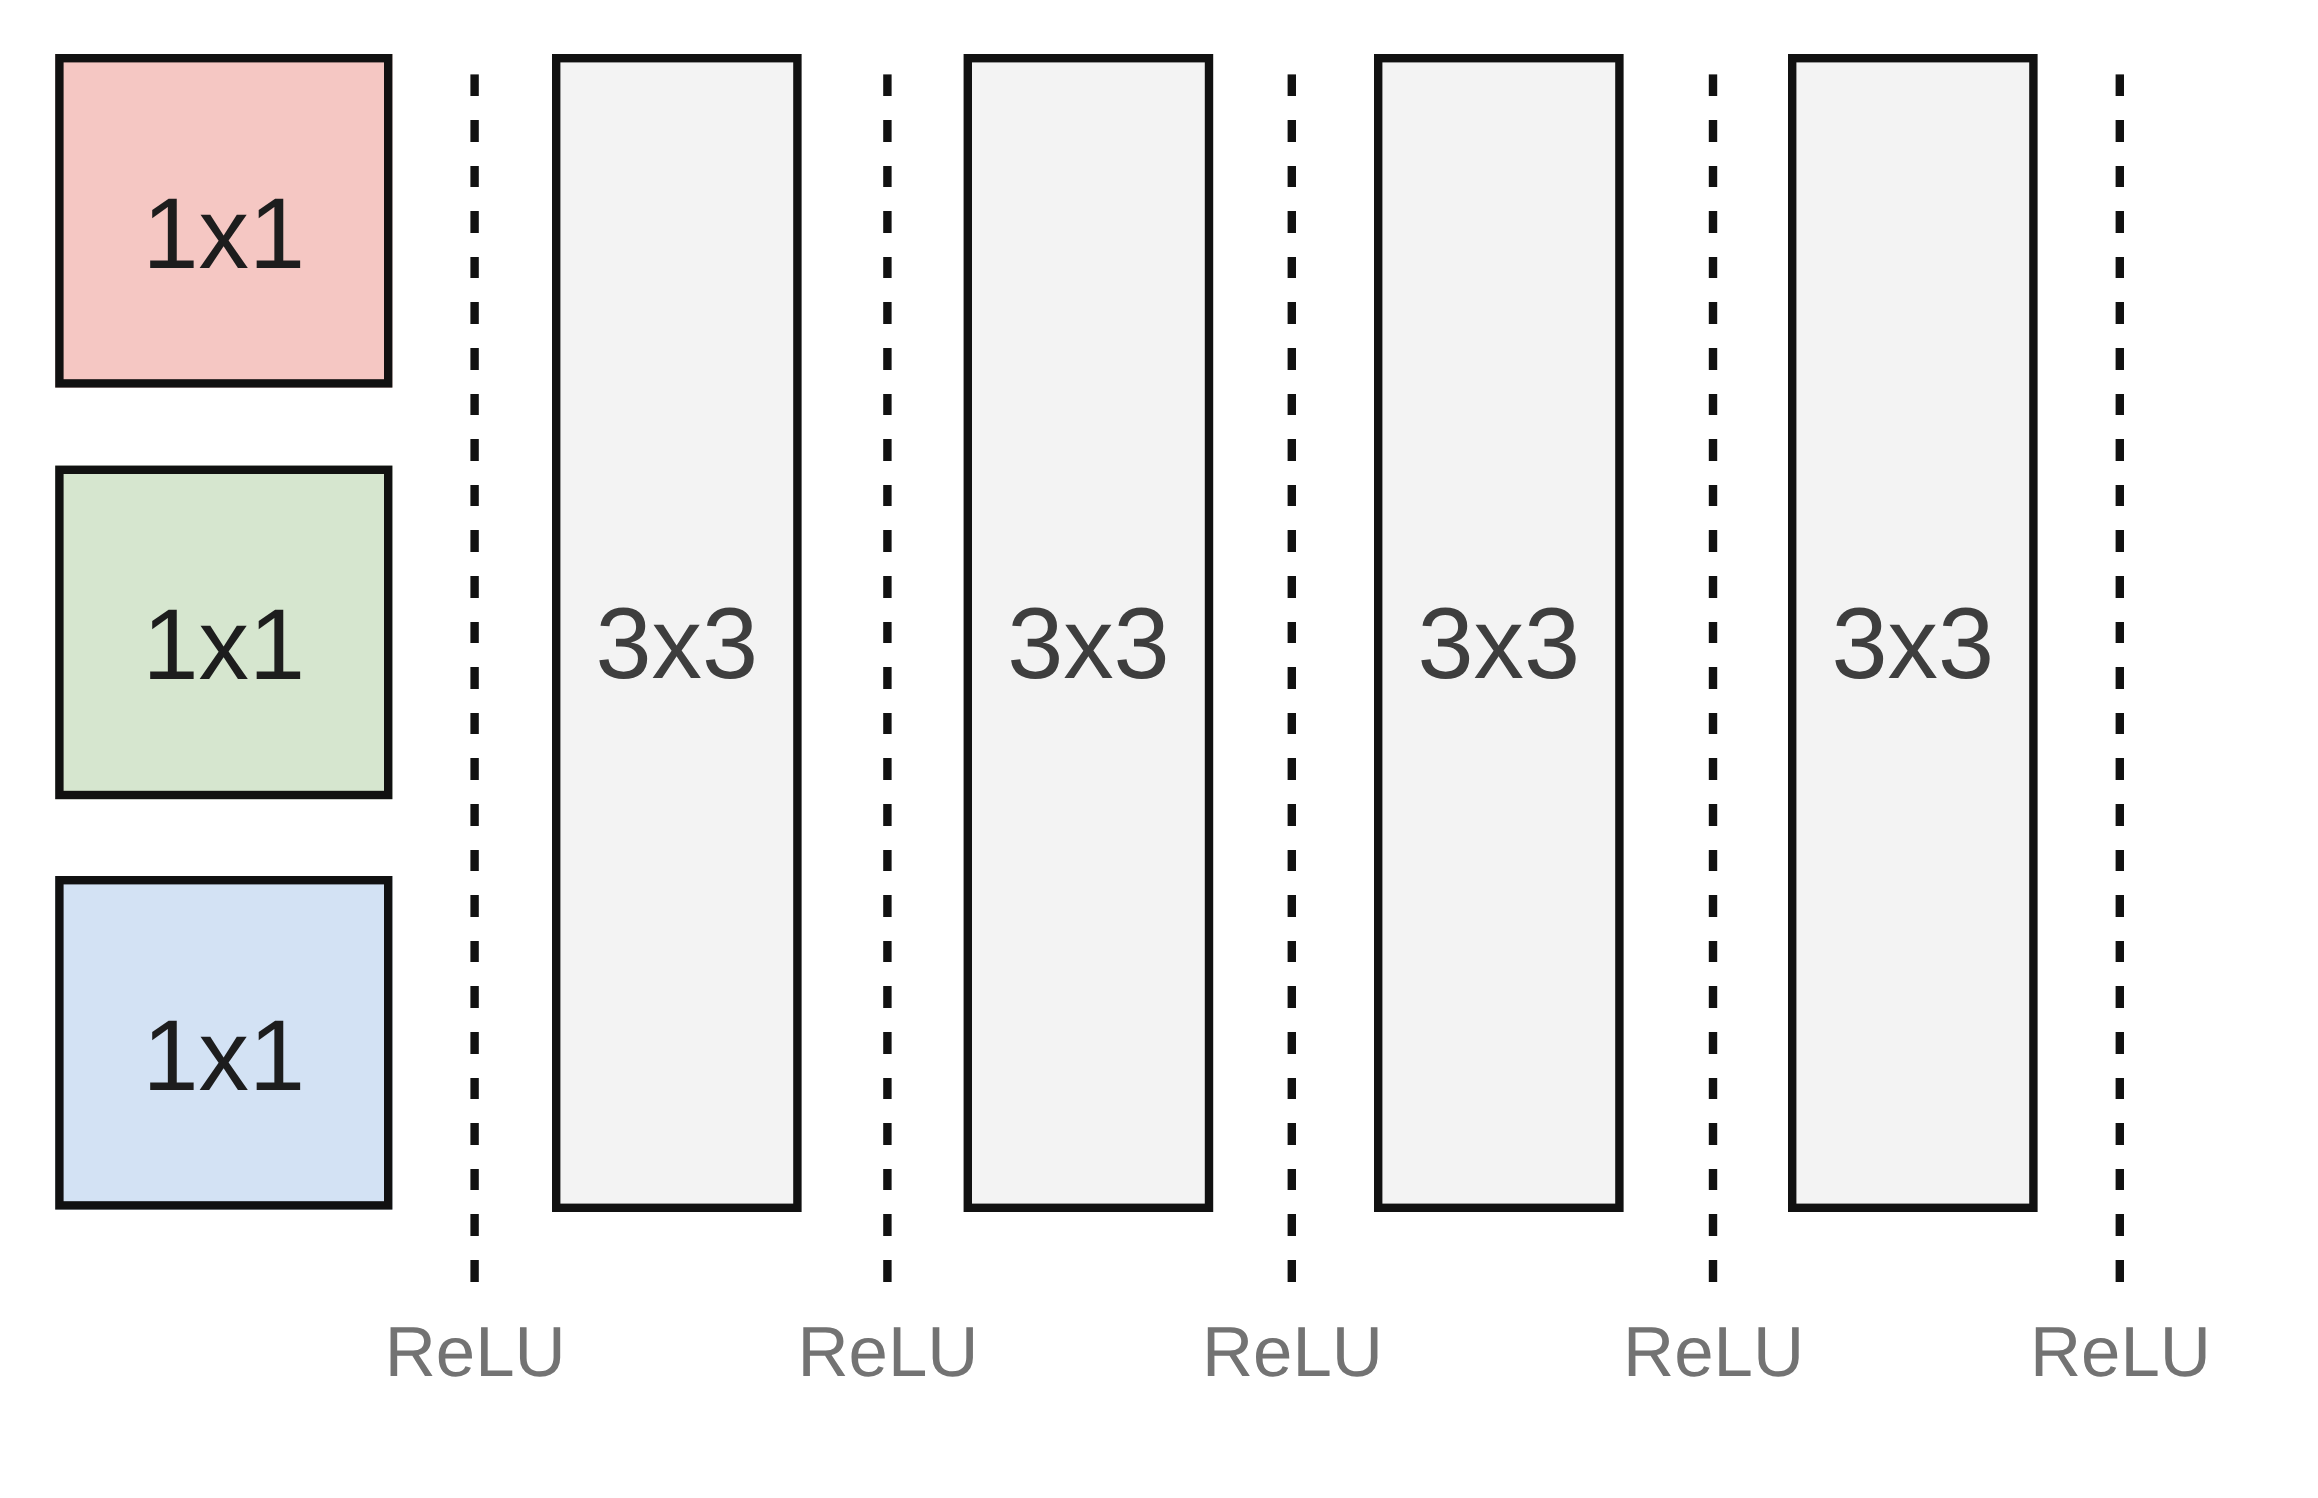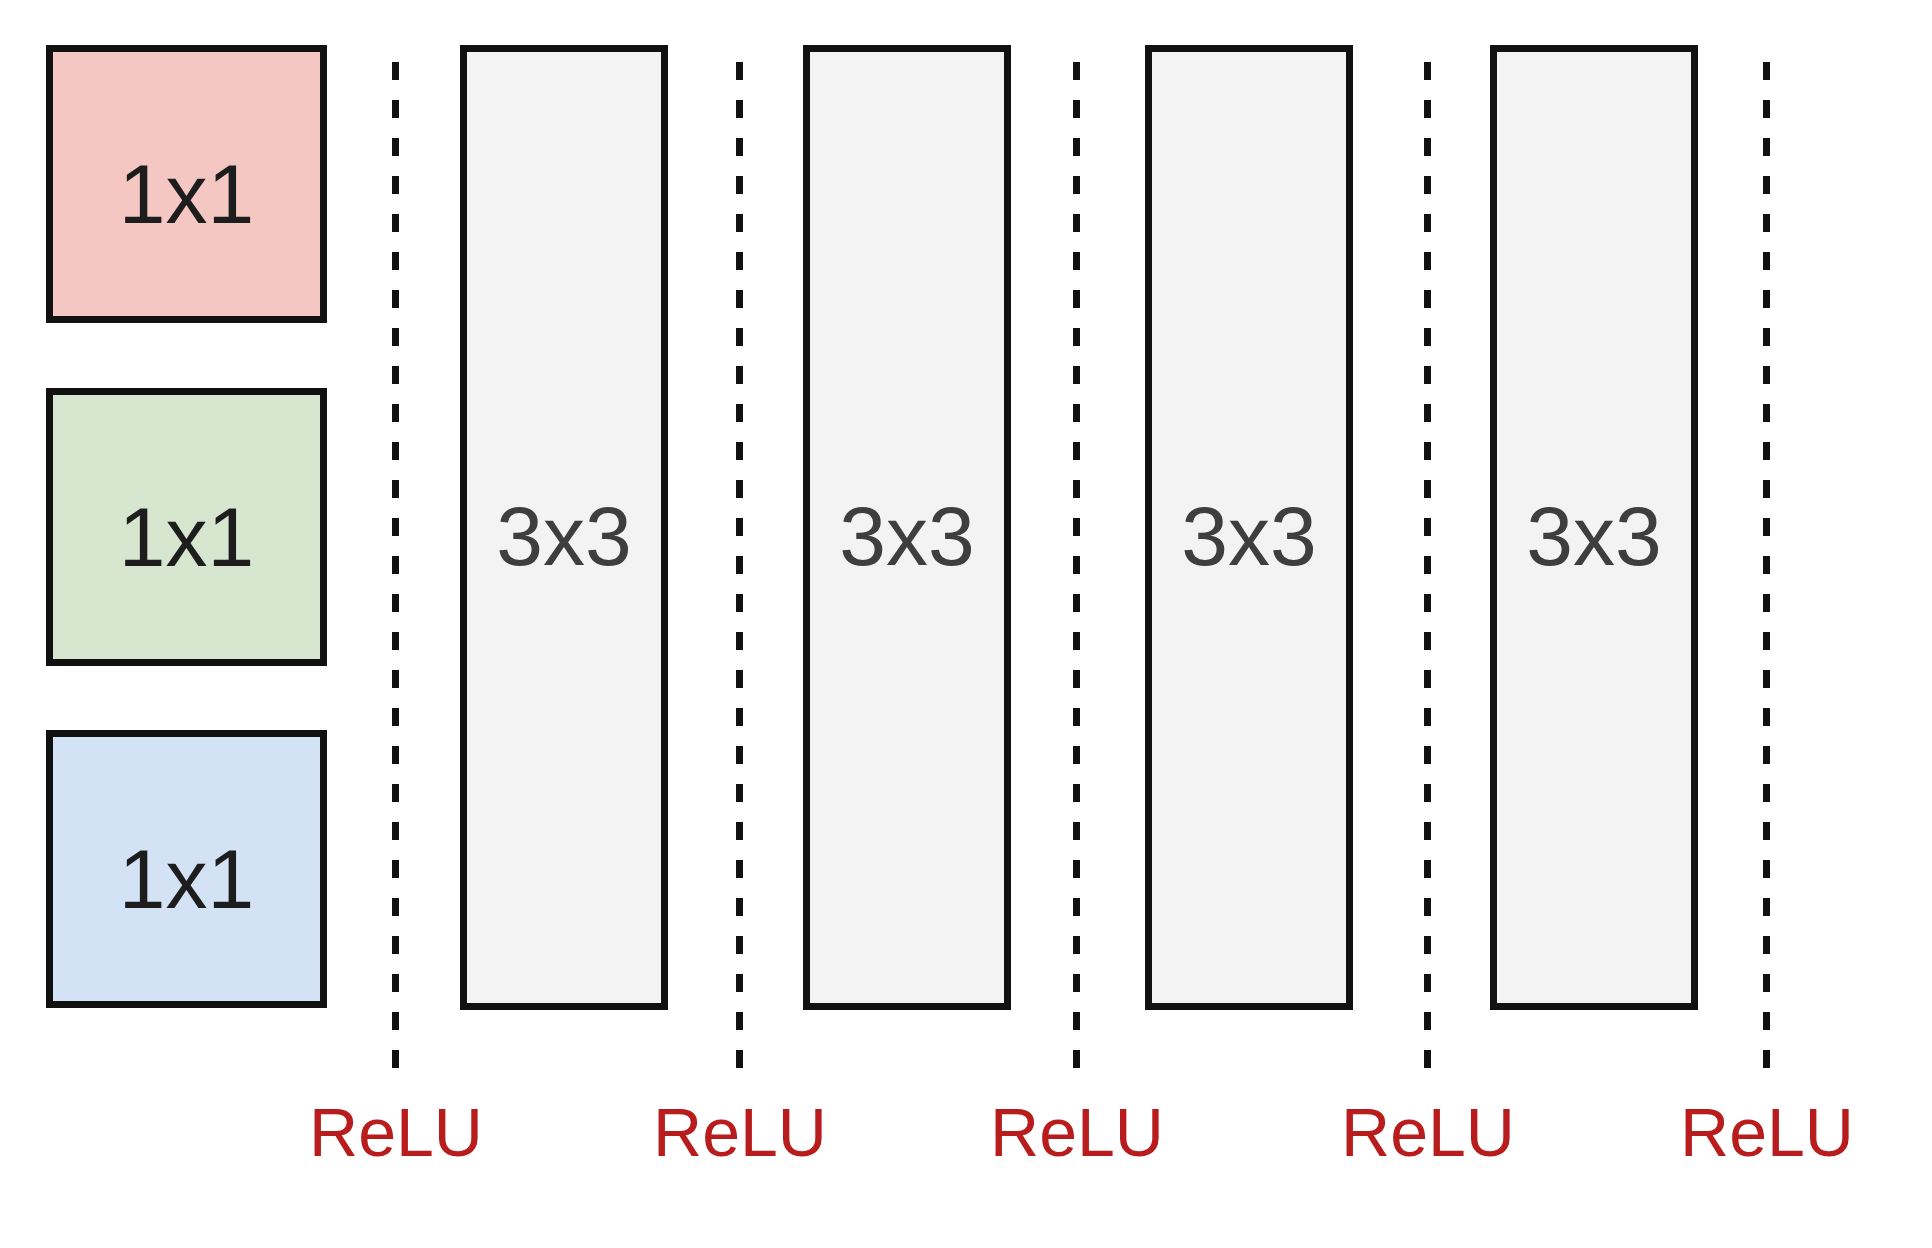--- a/index.html
+++ b/index.html
@@ -75,22 +75,22 @@
   .sep-2 { left: 736px; }
   .sep-3 { left: 1073px; }
   .sep-4 { left: 1424px; }
   .sep-5 { left: 1763px; }
   
   .relu {
     position: absolute;
     top: 1098px;
     width: 320px;
     text-align: center;
-    font-size: 68px;
-    color: #b91c1c;
+    font-size: 59px;
+    color: #737373;
     line-height: 1;
   }
   .relu-1 { left: 236px; }
   .relu-2 { left: 580px; }
   .relu-3 { left: 917px; }
   .relu-4 { left: 1268px; }
   .relu-5 { left: 1607px; }
 </style>
 </head>
 <body>

